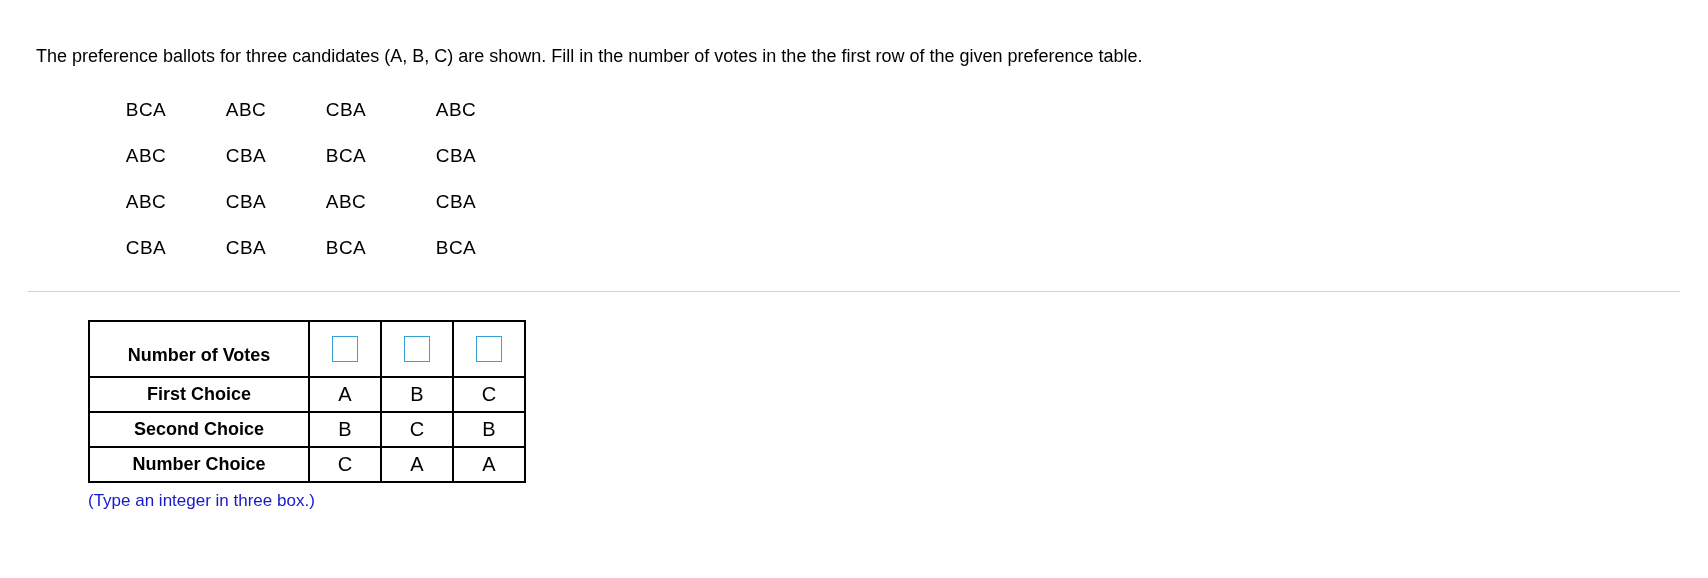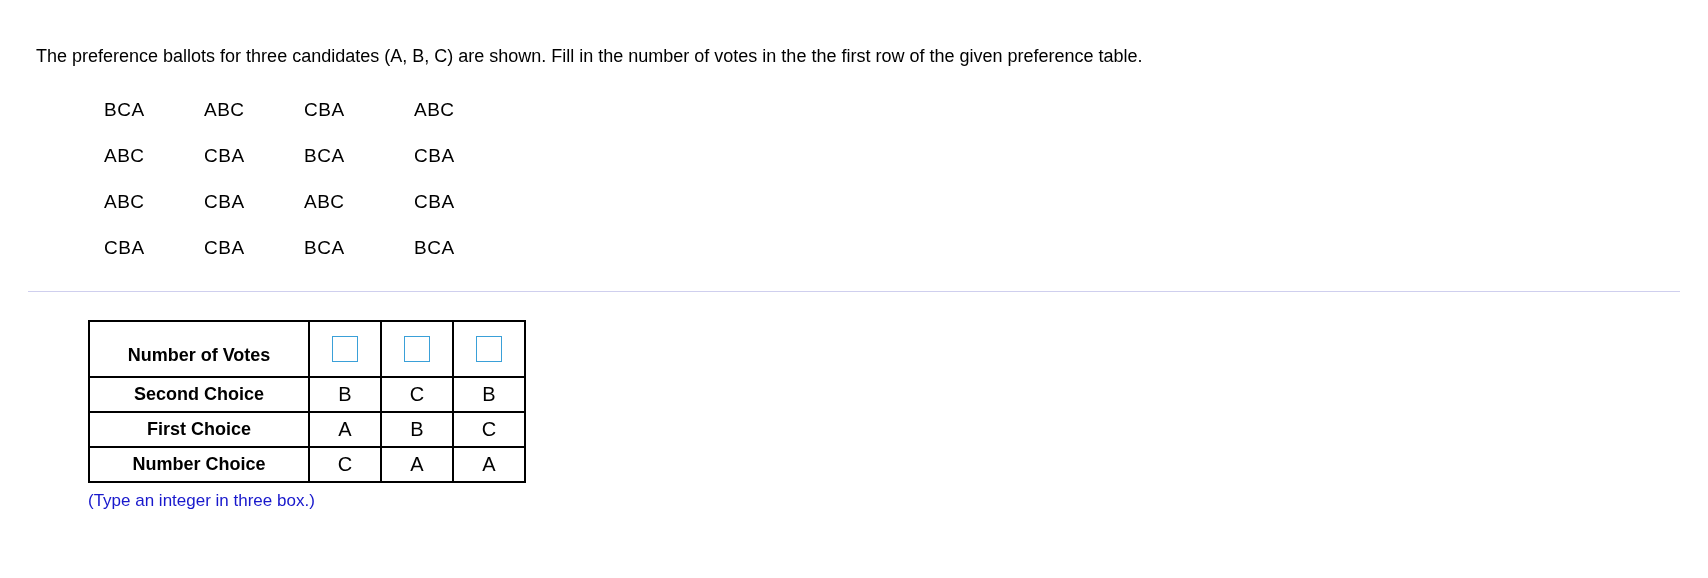--- a/index.html
+++ b/index.html
@@ -23,20 +23,21 @@
       margin-bottom: 24px;
     }
     .ballot-row {
       display: flex;
       margin-bottom: 6px;
     }
     .ballot-cell {
       width: 84px;
       font-size: 19px;
       letter-spacing: 0.5px;
+      text-align: center;
     }
     .ballot-cell.ballot-col-3 {
       margin-left: 18px;
     }
     hr.divider {
       border: none;
       border-top: 1px solid #cfcfee;
       margin: 8px 0 28px 0;
     }
     .table-wrap {
@@ -124,30 +125,30 @@
         <input class="vote-input" type="text" value="" style="">
       </td>
       <td class="val-cell">
         <input class="vote-input" type="text" value="" style="">
       </td>
       <td class="val-cell">
         <input class="vote-input" type="text" value="" style="">
       </td>
     </tr>
     <tr>
+      <th class="label-cell">First Choice</th>
+      <td class="val-cell">A</td>
+      <td class="val-cell">B</td>
+      <td class="val-cell">C</td>
+    </tr>
+    <tr>
       <th class="label-cell">Second Choice</th>
       <td class="val-cell">B</td>
       <td class="val-cell">C</td>
       <td class="val-cell">B</td>
-    </tr>
-    <tr>
-      <th class="label-cell">First Choice</th>
-      <td class="val-cell">A</td>
-      <td class="val-cell">B</td>
-      <td class="val-cell">C</td>
     </tr>
     <tr>
       <th class="label-cell">Number Choice</th>
       <td class="val-cell">C</td>
       <td class="val-cell">A</td>
       <td class="val-cell">A</td>
     </tr>
   </tbody>
     </table>
   <div class="hint">(Type an integer in three box.)</div>

